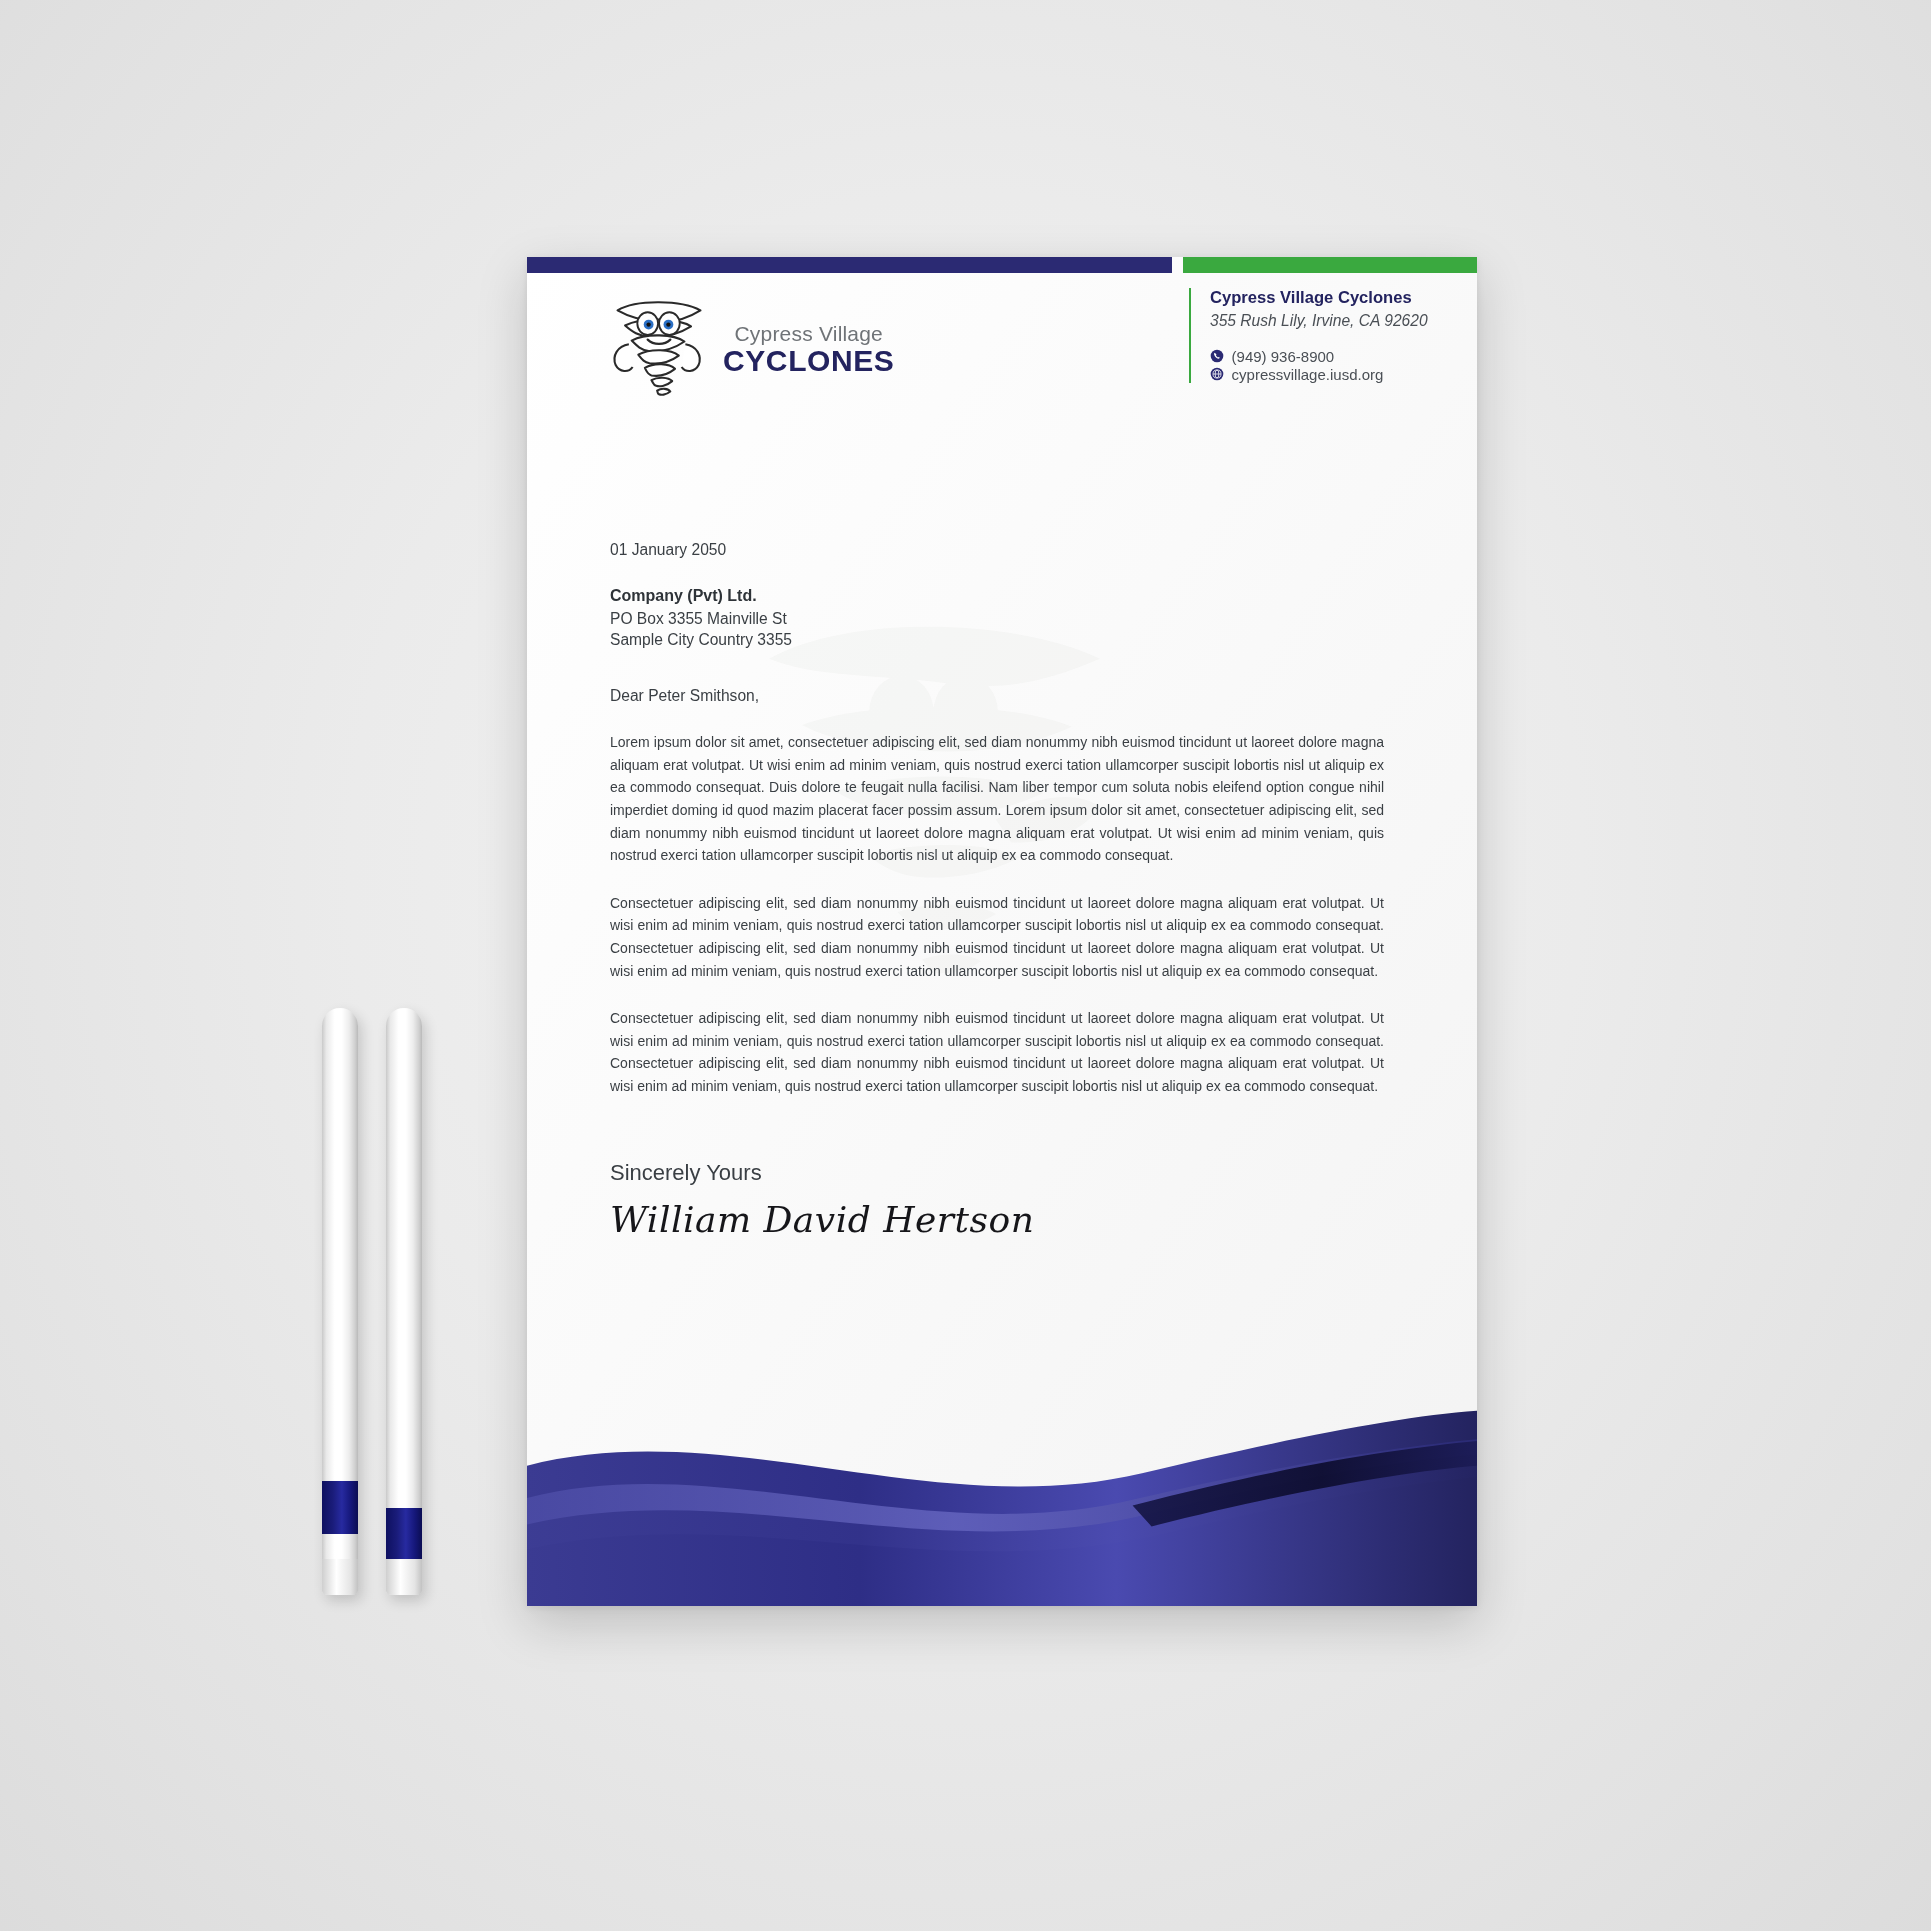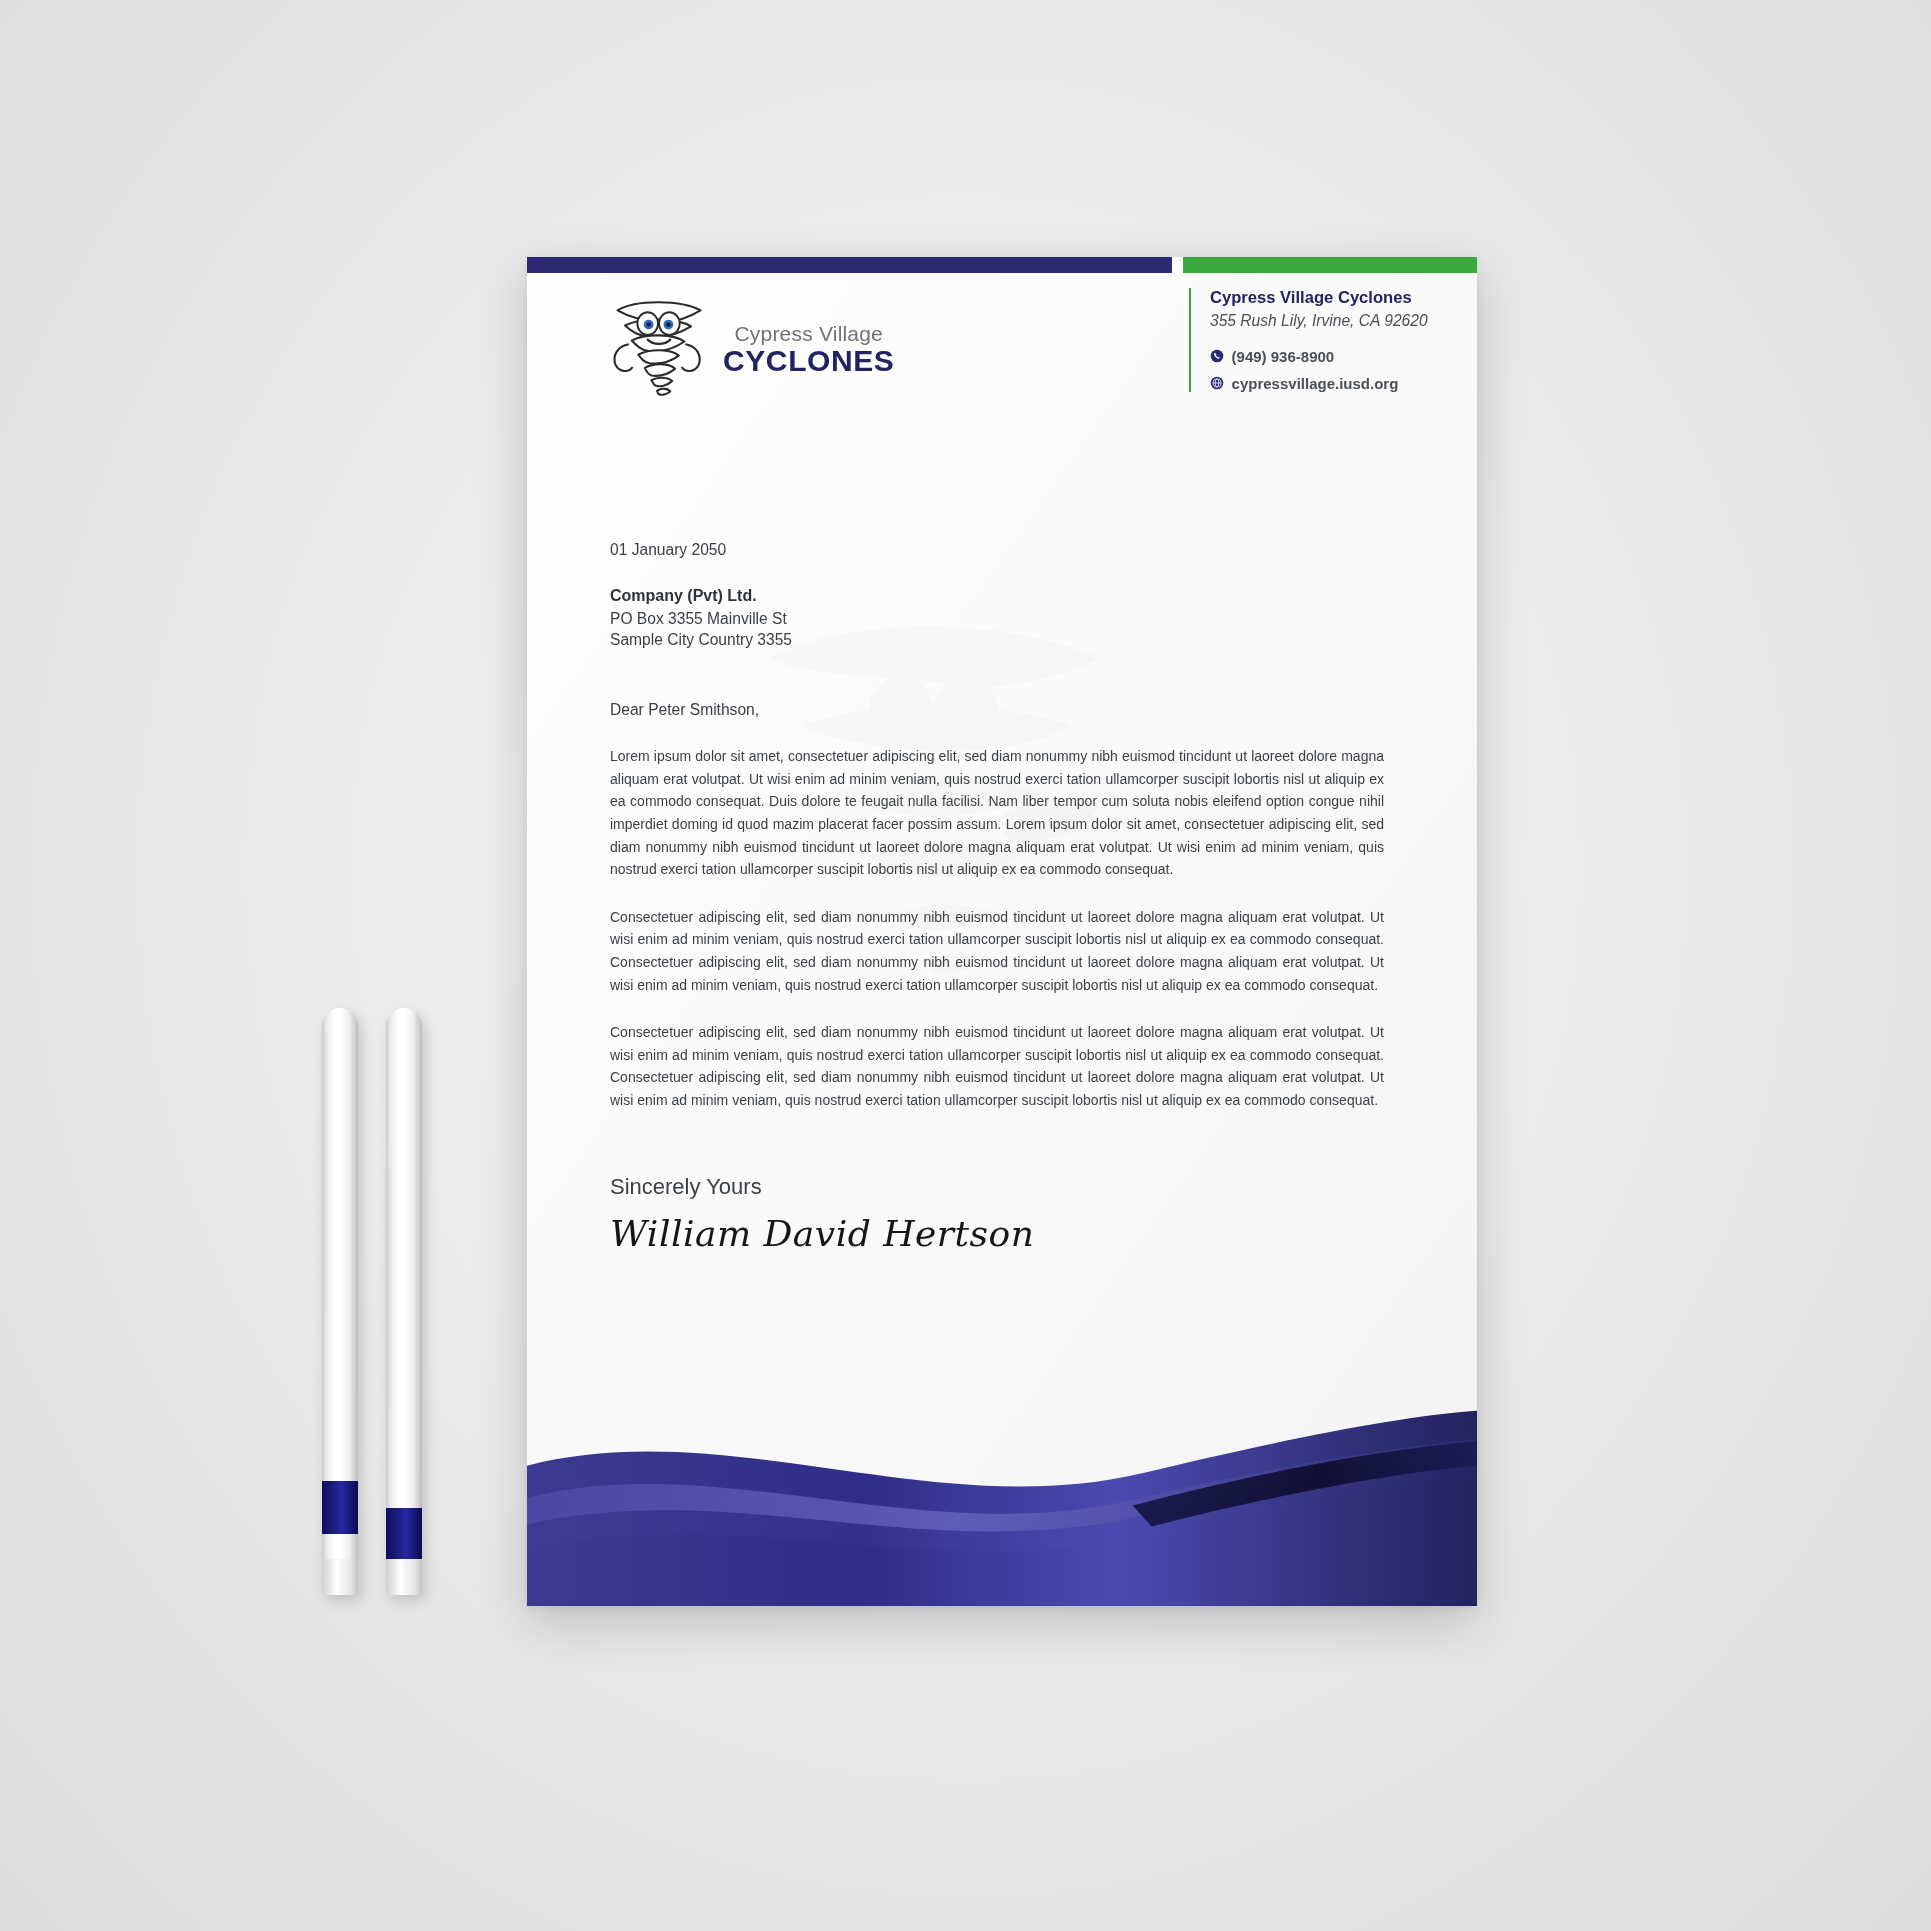--- a/index.html
+++ b/index.html
@@ -147,38 +147,37 @@
     color: #4a4f55;
     margin-bottom: 18px;
     font-style: italic;
   }
   .contact .row {
     display: flex;
     align-items: center;
     gap: 7.6px;
     font-size: 15px;
     color: #4a4f55;
-    margin-top: 10px;
-    font-weight: bold;
+    margin-top: 1px;
   }
   .contact .row .ic { width: 14px; height: 14px; flex: none; }
 
   
   .letter {
     position: absolute;
     left: 83px;
     top: 284px;
     width: 774px;
     color: #3a3f44;
   }
   .date {
     font-size: 15.6px;
     margin-bottom: 28px;
   }
-  .recipient { margin-bottom: 52px; }
+  .recipient { margin-bottom: 38px; }
   .recipient .r-name {
     font-size: 16px;
     font-weight: bold;
     color: #2e3338;
     margin-bottom: 4.7px;
   }
   .recipient .r-line {
     font-size: 15.6px;
     margin-bottom: 3.8px;
   }

